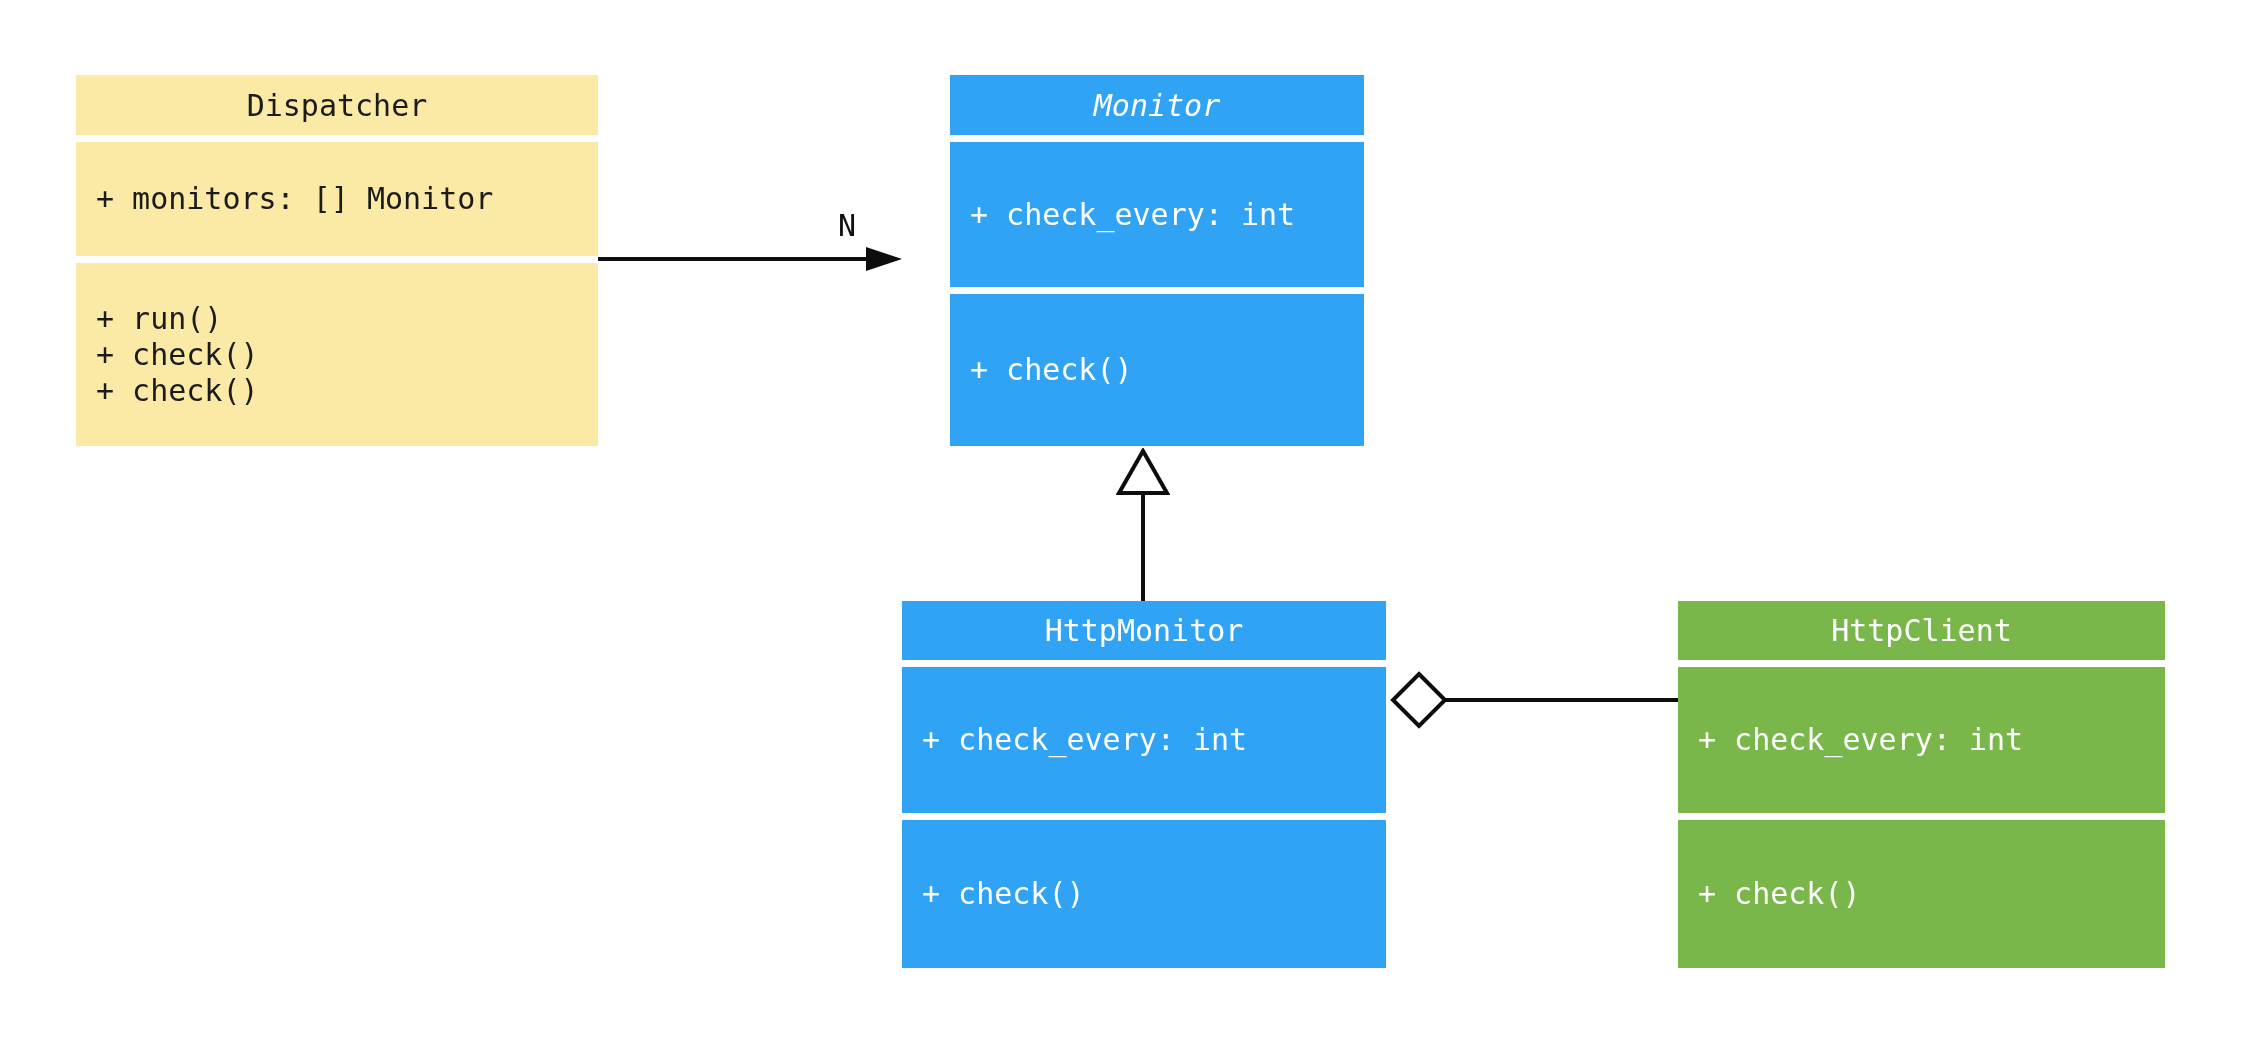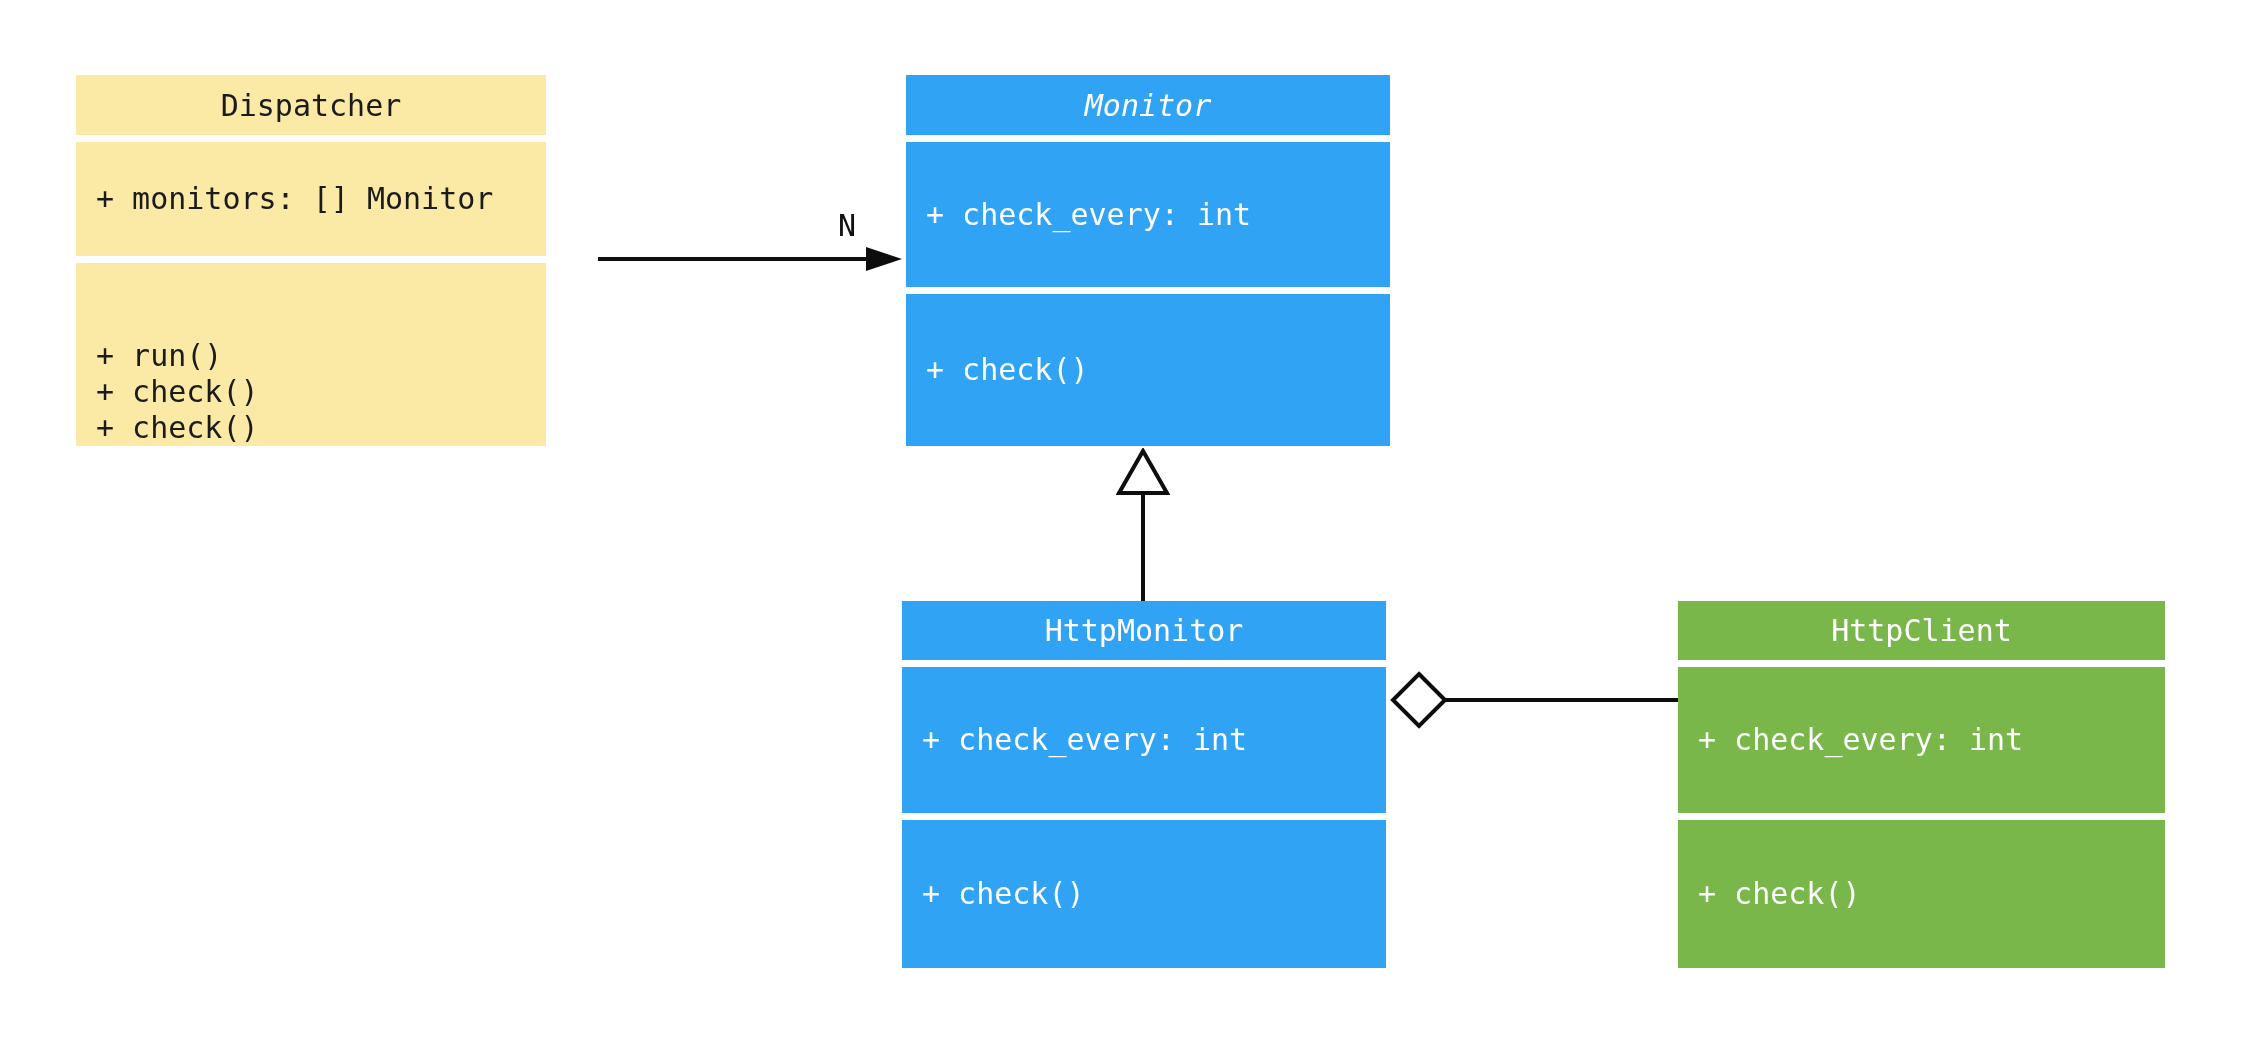--- a/index.html
+++ b/index.html
@@ -56,33 +56,33 @@
     width: 32px;
     text-align: center;
   }
   .shape { position: absolute; }
 </style>
 </head>
 <body>
 
 <div id="diagram">
 
-  <div class="class-box" style="left:76px; top:75px; width:470px; height:371px;">
+  <div class="class-box" style="left:76px; top:75px; width:522px; height:371px;">
     <div class="sect title yellow" style="height:60px;">Dispatcher</div>
     <div class="sect members yellow" style="height:114px;">
       <div>+ monitors: [] Monitor</div>
     </div>
-    <div class="sect members yellow" style="height:183px;justify-content:flex-end;">
+    <div class="sect members yellow" style="height:183px;">
       <div>+ run()</div>
       <div>+ check()</div>
       <div>+ check()</div>
     </div>
   </div>
 
-  <div class="class-box" style="left:906px; top:75px; width:484px; height:371px;">
+  <div class="class-box" style="left:950px; top:75px; width:414px; height:371px;">
     <div class="sect title blue abstract-title" style="height:60px;">Monitor</div>
     <div class="sect members blue" style="height:145px;">
       <div>+ check_every: int</div>
     </div>
     <div class="sect members blue" style="height:152px;">
       <div>+ check()</div>
     </div>
   </div>
 
   <div class="class-box" style="left:902px; top:601px; width:484px; height:367px;">

